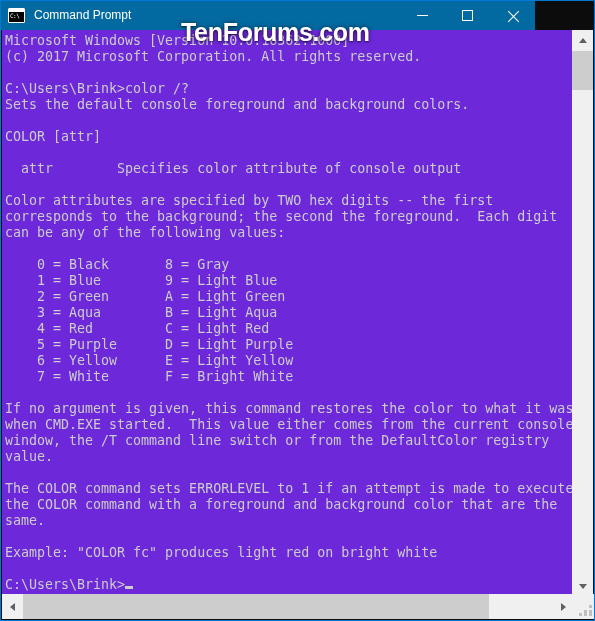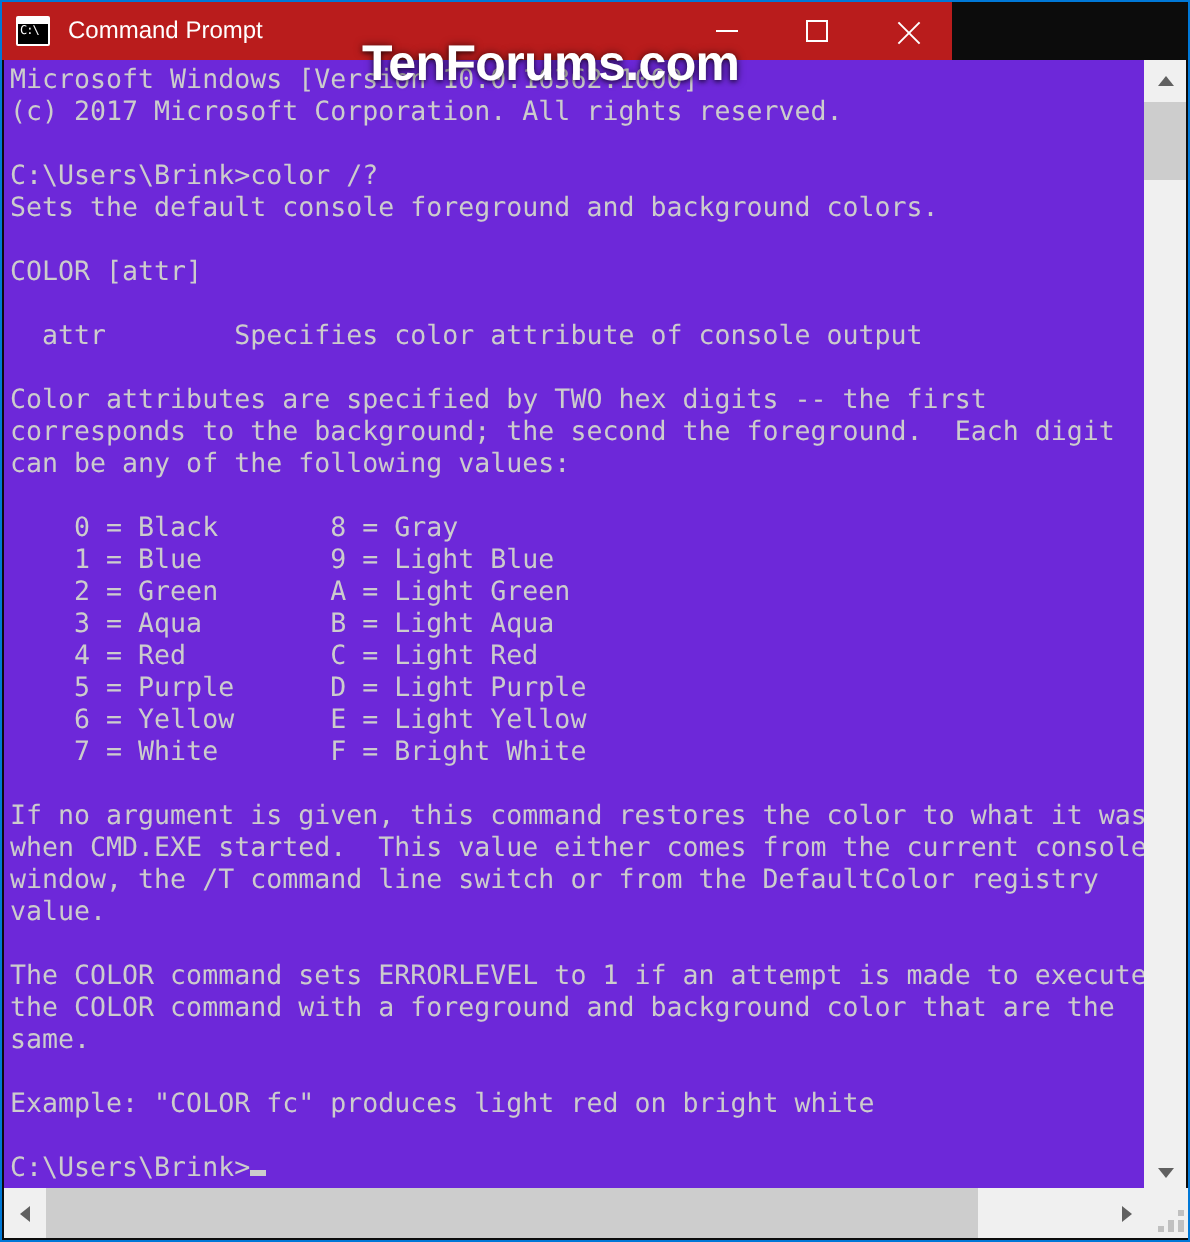--- a/index.html
+++ b/index.html
@@ -20,23 +20,23 @@
     background: #0c0c0c;
     border: 1px solid #0078d7;
     overflow: hidden;
   }
 
   
   .titlebar {
     position: absolute;
     left: 0;
     top: 0;
-    width: 475px;
+    width: 534px;
     height: 29px;
-    background: #b91c1c;
+    background: #0369a1;
     display: flex;
     align-items: center;
     box-sizing: border-box;
   }
 
   .title-icon {
     width: 17px;
     height: 15px;
     margin-left: 7px;
     margin-right: 9px;

